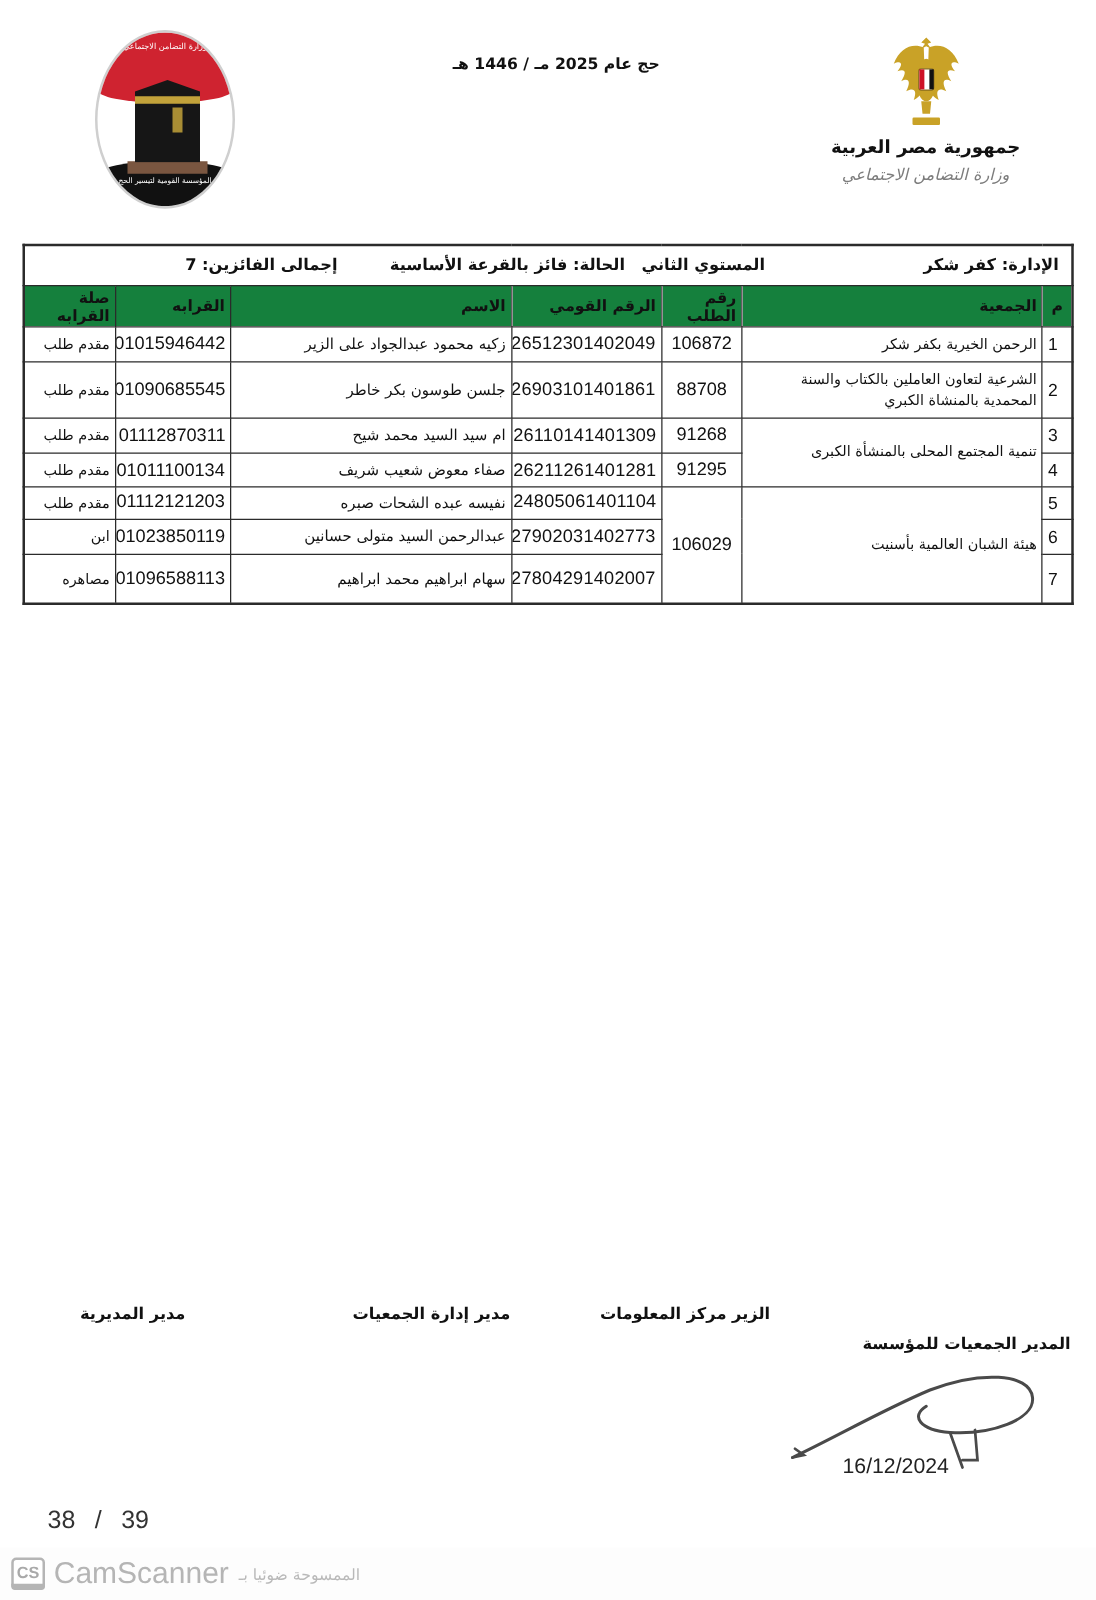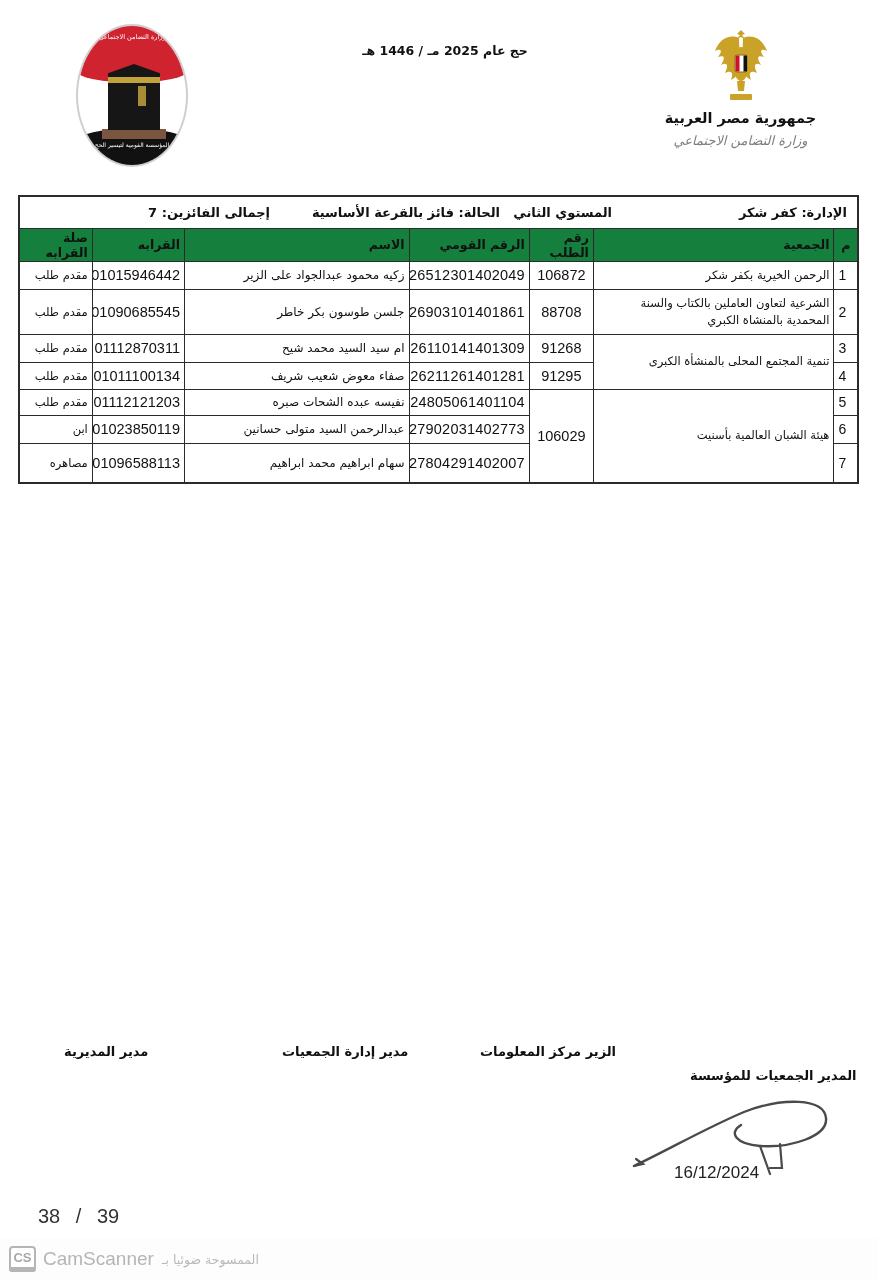--- a/index.html
+++ b/index.html
@@ -104,21 +104,21 @@
   .page-no span { margin:0 10px 0 0; }
 
   
   .cs-footer { position:absolute; left:0; bottom:0; width:100%; height:42px; background:#fdfdfd;
                display:flex; align-items:center; padding-left:9px; }
   .cs-box { width:27px; height:26px; border:2px solid #b5b5b5; border-radius:4px; position:relative;
             color:#a9a9a9; font-weight:bold; font-size:13px; text-align:center; line-height:20px;
             font-family:"Liberation Sans",sans-serif; background:#fff; }
   .cs-box::after { content:""; position:absolute; left:-2px; right:-2px; bottom:-2px; height:5px;
                    background:#b5b5b5; border-radius:0 0 3px 3px; }
-  .cs-brand { color:#b5b5b5; font-size:19px; margin-left:7px;
+  .cs-brand { color:#b5b5b5; font-size:24px; margin-left:7px;
               font-family:"Liberation Sans","DejaVu Sans",sans-serif; }
   .cs-scanned { color:#b9b9b9; font-size:12.5px; margin-left:8px; direction:rtl; }
 </style>
 </head>
 <body>
 
 <div id="page">
 
   <div class="org-logo">
     <div class="logo-band-red">

